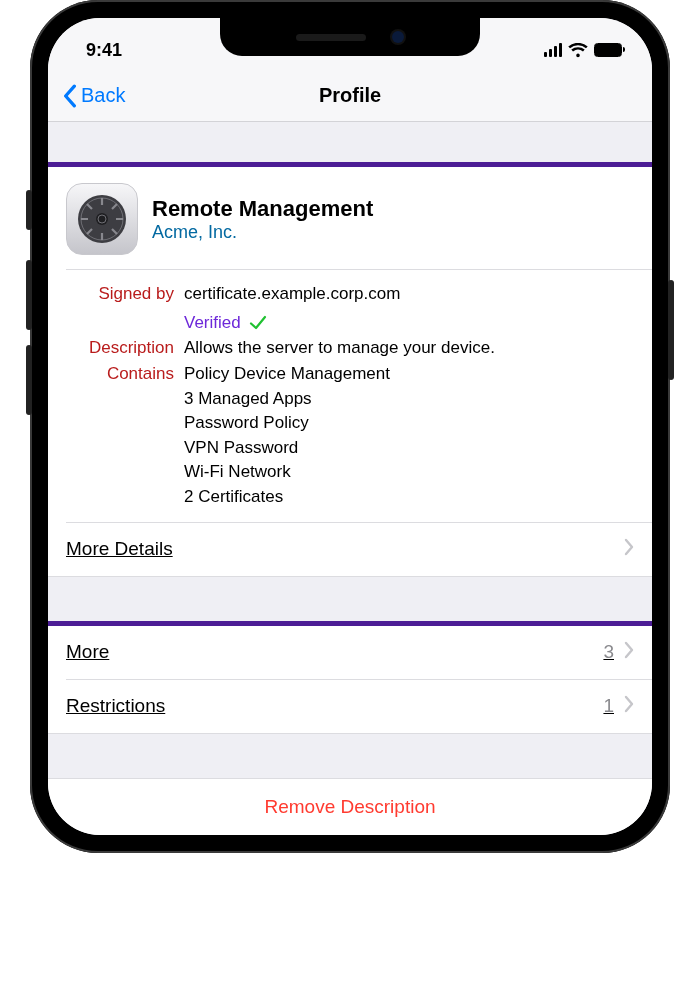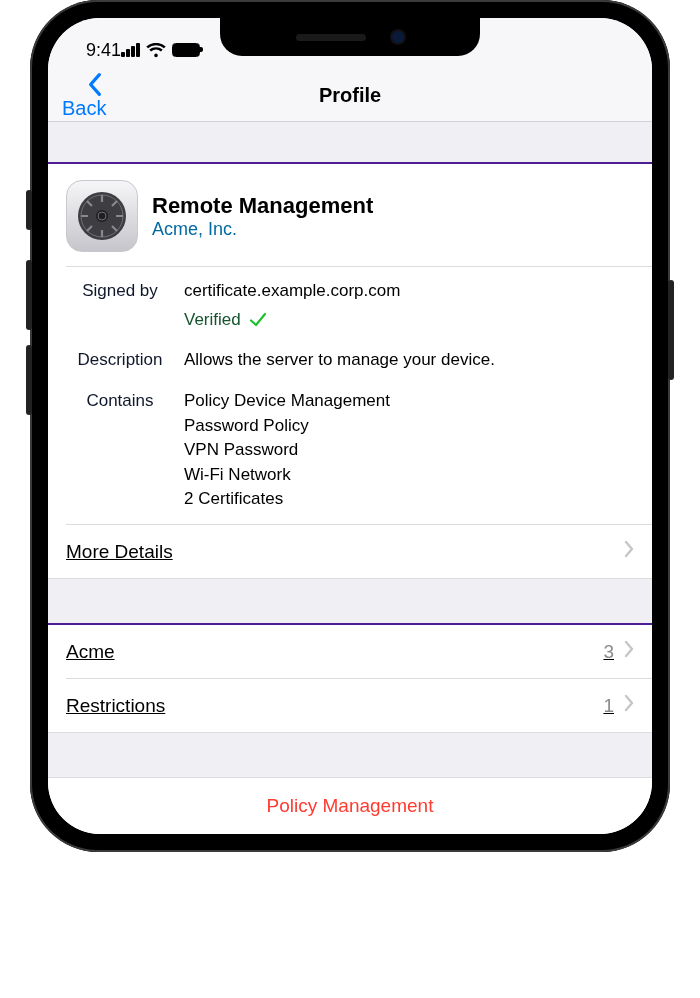--- a/index.html
+++ b/index.html
@@ -36,71 +36,71 @@
       border-bottom-left-radius: 22px;
       border-bottom-right-radius: 22px;
       z-index: 50;
       display:flex; align-items:center; justify-content:center; gap:26px;
     }
     .speaker { width:70px; height:7px; background:#1a1a1a; border-radius:4px; }
     .camera { width:12px; height:12px; background:#0a1a3a; border-radius:50%; box-shadow:0 0 0 2px #111;}
 
     .status-bar {
       height: 52px;
-      display:flex; align-items:center;
+      display:flex; justify-content:space-between; align-items:center;
       padding: 12px 30px 0 38px;
       background:#f7f7f9;
-      font-weight:400;
+      font-weight:700;
       font-size:18px;
     }
     .status-right { display:flex; align-items:center; gap:6px; }
     .sig-bars { display:flex; align-items:flex-end; gap:1.5px; height:14px;}
     .sig-bars span { width:3.5px; background:#000; border-radius:1px; }
     .sig-bars span:nth-child(1){height:5px} .sig-bars span:nth-child(2){height:8px}
     .sig-bars span:nth-child(3){height:11px} .sig-bars span:nth-child(4){height:14px}
     .battery { width:28px; height:14px; border:1.5px solid #000; border-radius:3.5px; position:relative;}
     .battery::after{content:"";position:absolute;right:-4px;top:3px;width:2.5px;height:5px;background:#000;border-radius:0 2px 2px 0;}
     .battery span{display:block;width:100%;height:100%;background:#000;border-radius:1.5px;}
 
     .nav-bar {
       height: 52px; background:#f7f7f9;
       border-bottom:1px solid #d3d3d7;
       position:relative;
       display:flex; align-items:center; justify-content:center;
     }
     .nav-title { font-size:20px; font-weight:600; }
     .nav-back {
       position:absolute; left:14px; top:50%; transform:translateY(-50%);
-      display:flex; align-items:flex-end; color:#007aff; font-size:20px; font-weight:400;flex-direction:column;
+      display:flex; align-items:flex-start; color:#007aff; font-size:20px; font-weight:400;
     }
     .nav-back svg { width:16px; height:24px; margin-right:3px; }
 
     .section-gap { height:40px; background:#efeff4; }
     .section-gap-sm { height:44px; background:#efeff4; }
 
-    .group { background:#fff; border-top:2px solid #4c1d95; border-bottom:1px solid #dcdce0; }
+    .group { background:#fff; border-top:5px solid #4c1d95; border-bottom:1px solid #dcdce0; }
     .divider { height:1px; background:#dcdce0; margin-left:18px; }
 
     .profile-header { display:flex; align-items:center; padding:16px 18px 14px; }
     .profile-icon {
       width:72px; height:72px; border-radius:16px;
       background: linear-gradient(180deg,#f6f6f8 0%, #c5c5cb 100%);
       display:flex; align-items:center; justify-content:center;
       margin-right:14px;
       border:1px solid #c8c8cd;
     }
     .profile-title { font-size:22px; font-weight:600; line-height:1.25;}
     .profile-org { font-size:18px; color:#0369a1; }
 
     .kv-block { padding:12px 18px; font-size:17px; line-height:1.45; }
     .kv { display:flex; }
-    .kv + .kv { margin-top:16px; }
-    .kv-label { width:118px; flex:0 0 118px; text-align:center; color:#0f172a; padding-right:10px; }
+    .kv + .kv { margin-top:1px; }
+    .kv-label { width:118px; flex:0 0 118px; text-align:right; color:#b91c1c; padding-right:10px; }
     .kv-val { flex:1; color:#000; }
-    .verified { color:#14532d; font-weight:400; display:flex; align-items:center; gap:8px; margin-top:4px;}
+    .verified { color:#6d28d9; font-weight:400; display:flex; align-items:center; gap:8px; margin-top:4px;}
     .verified svg { width:18px; height:18px; }
     .contains-list div { line-height:1.45; }
 
     .link-row {
       display:flex; align-items:center; justify-content:space-between;
       padding:15px 18px; font-size:19px;
       background:#fff;
       text-decoration:underline;
     }
     .link-row .right { display:flex; align-items:center; gap:10px; color:#8a8a8e; font-size:19px;}
@@ -202,20 +202,21 @@
           </div>
         </div>
         <div class="kv">
           <div class="kv-label">Description</div>
           <div class="kv-val">Allows the server to manage your device.</div>
         </div>
         <div class="kv">
           <div class="kv-label">Contains</div>
           <div class="kv-val contains-list" id="contains-list">
               <div>Policy Device Management</div>
+              <div>3 Managed Apps</div>
               <div>Password Policy</div>
               <div>VPN Password</div>
               <div>Wi-Fi Network</div>
               <div>2 Certificates</div>
             </div>
         </div>
       </div>
 
       <div class="divider"></div>
 
@@ -226,21 +227,21 @@
                 <path d="M2 2 L8 9 L2 16" stroke-width="2.4" fill="none" stroke-linecap="round" stroke-linejoin="round"></path>
               </svg></span>
         </span>
       </div>
     </div>
 
     <div class="section-gap-sm"></div>
 
     <div class="group">
       <div class="link-row">
-        <span>Acme</span>
+        <span>More</span>
         <span class="right">
           <span>3</span>
           <span class="chevron"><svg viewBox="0 0 10 18">
                 <path d="M2 2 L8 9 L2 16" stroke-width="2.4" fill="none" stroke-linecap="round" stroke-linejoin="round"></path>
               </svg></span>
         </span>
       </div>
       <div class="divider"></div>
       <div class="link-row">
         <span>Restrictions</span>
@@ -249,17 +250,17 @@
           <span class="chevron"><svg viewBox="0 0 10 18">
                 <path d="M2 2 L8 9 L2 16" stroke-width="2.4" fill="none" stroke-linecap="round" stroke-linejoin="round"></path>
               </svg></span>
         </span>
       </div>
     </div>
 
     <div class="section-gap-sm"></div>
 
     <div class="danger-group">
-      <div class="danger-row">Policy Management</div>
+      <div class="danger-row">Remove Description</div>
     </div>
 
   </div>
 </div>
 
 </body></html>

